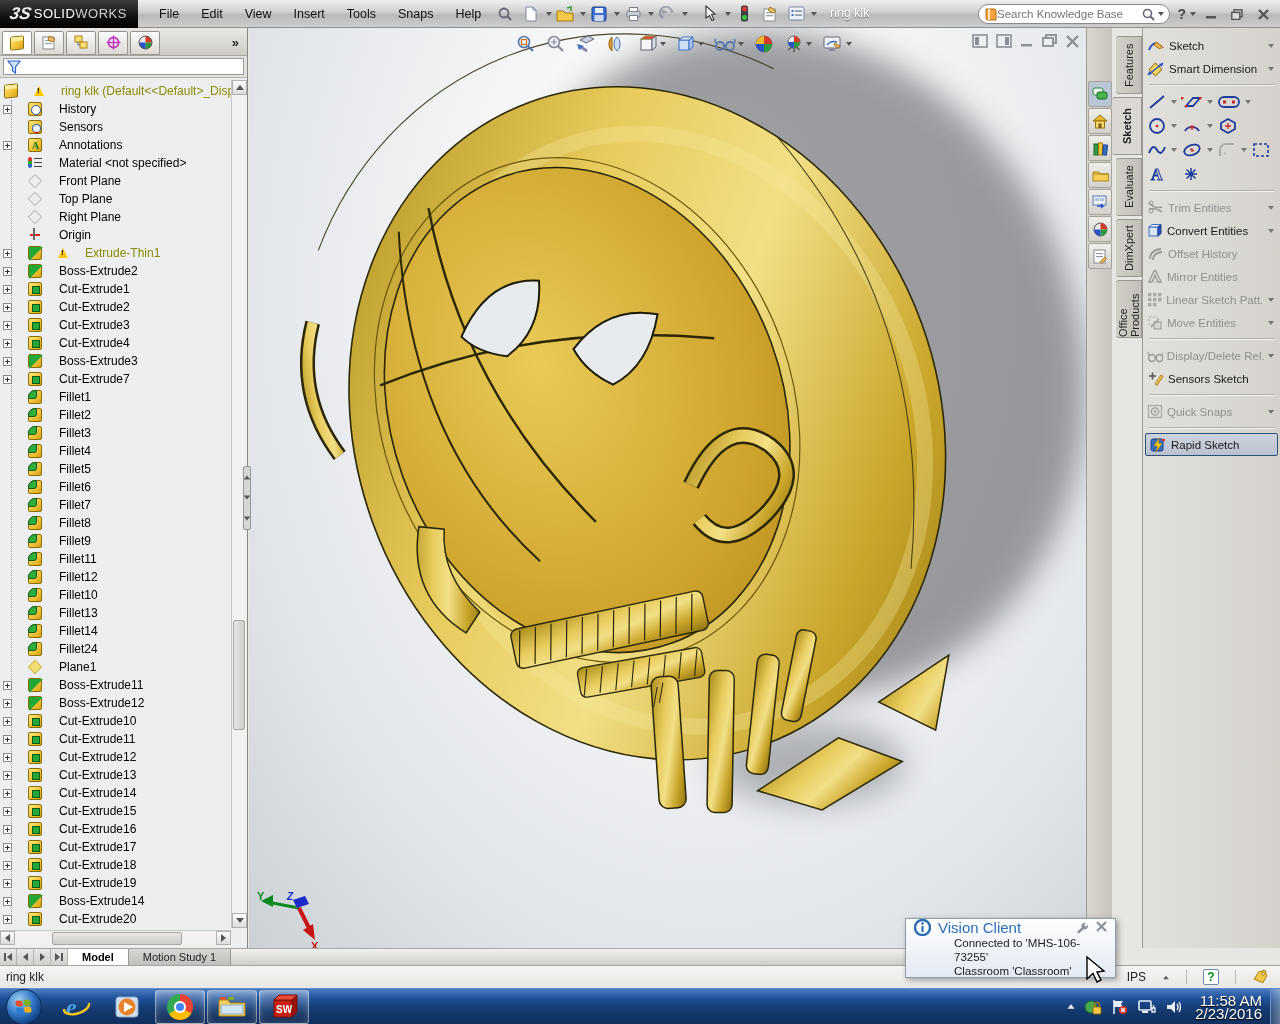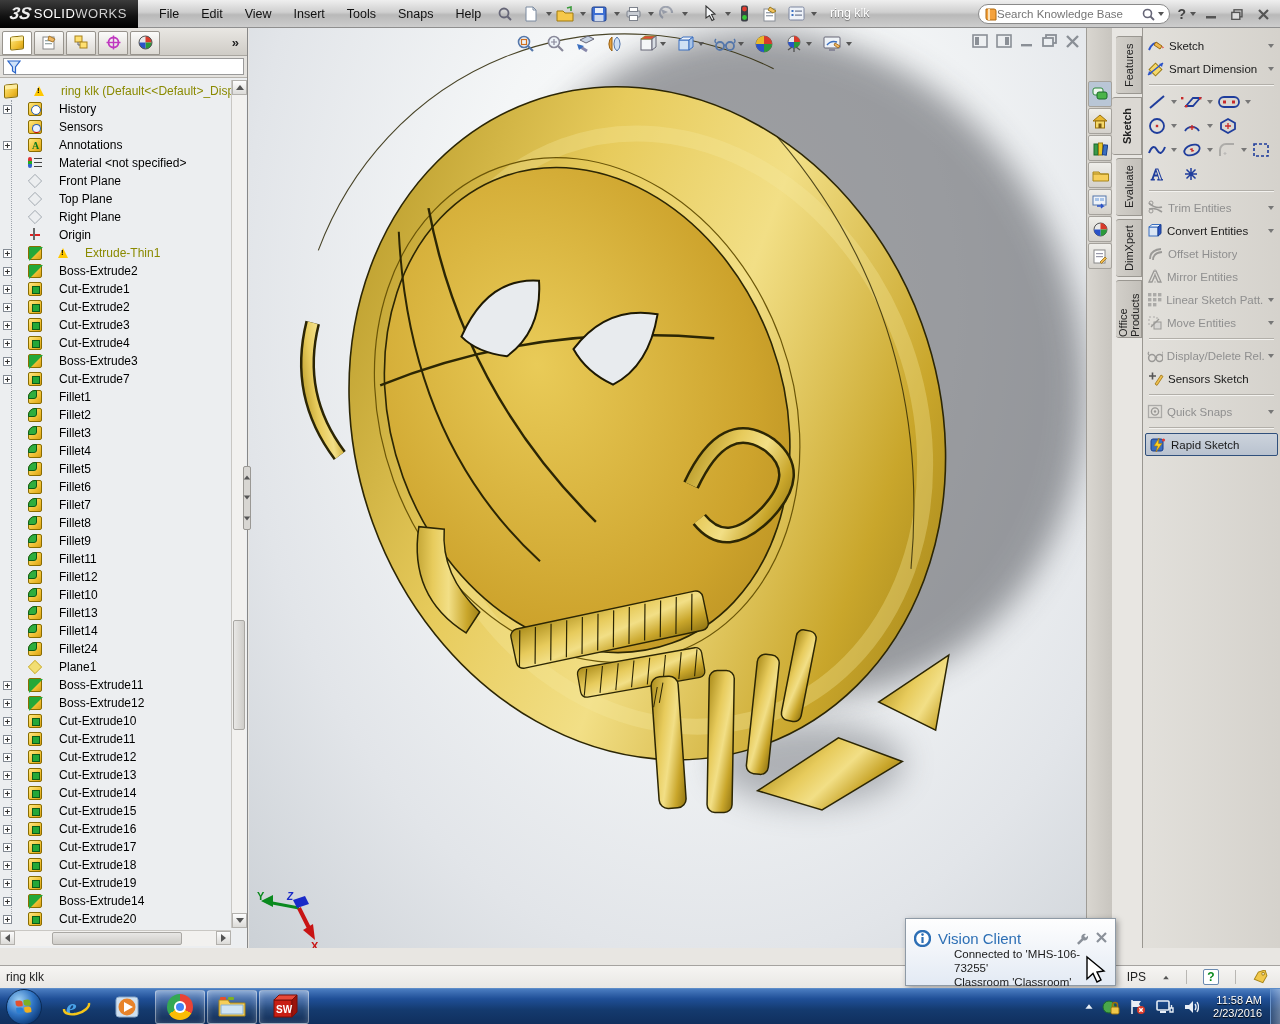--- a/index.html
+++ b/index.html
@@ -114,39 +114,39 @@
   .mtab.active{background:#fff;font-weight:bold}
   .mtab.gray{background:linear-gradient(#d8d6d2,#c2c0bc);color:#222}
 
   
   #statusbar{position:absolute;left:0;top:965px;width:1280px;height:23px;background:linear-gradient(#f6f5f3,#e9e7e4);border-top:1px solid #a5a3a0;display:flex;align-items:center;font-size:12px;color:#222;z-index:20}
   #statusbar .docname{padding-left:6px}
   #statusbar .right{margin-left:auto;display:flex;align-items:center;gap:16px;padding-right:10px}
   .qmark{width:16px;height:16px;border:1px solid #6a8ab0;background:#fff;color:#0a8a1e;font:bold 12px/14px "Liberation Sans",sans-serif;text-align:center;border-radius:2px}
 
   
-  #vision{position:absolute;left:905px;top:918px;width:211px;height:68px;background:linear-gradient(#fefefe,#e3eaf4);border:1px solid #8e9aa6;box-shadow:2px 2px 6px rgba(0,0,0,.35);z-index:40;padding:11px 8px}
+  #vision{position:absolute;left:905px;top:918px;width:211px;height:60px;background:linear-gradient(#fefefe,#e3eaf4);border:1px solid #8e9aa6;box-shadow:2px 2px 6px rgba(0,0,0,.35);z-index:40;padding:0 8px}
   #vision .vtitle{display:flex;align-items:center;gap:7px}
   #vision .vtitle .t{font-size:15px;color:#2d6fb5}
   #vision .vtools{margin-left:auto;display:flex;gap:8px;color:#888}
   #vision .vline{font-size:11.5px;color:#1a1a1a;margin-left:40px;line-height:14px}
 
   
   #taskbar{position:absolute;left:0;top:988px;width:1280px;height:36px;
     background:linear-gradient(#4a7cc0,#1f4f97 28%,#143а6e 60%,#102f5e);background:linear-gradient(#4a7cc0,#1f4f97 28%,#143a6e 60%,#102f5e);
     border-top:1px solid #5d8cc8;display:flex;align-items:center;z-index:50}
   .tbbtn{width:50px;height:34px;display:flex;align-items:center;justify-content:center;margin:0 1px;border-radius:3px}
   .tbbtn.active{background:linear-gradient(rgba(255,255,255,.32),rgba(255,255,255,.1) 50%,rgba(0,0,0,.12));border:1px solid rgba(255,255,255,.45);box-shadow:inset 0 0 6px rgba(255,255,255,.25)}
   #startorb{width:36px;height:36px;border-radius:50%;margin:0 8px 0 6px;
     background:radial-gradient(circle at 35% 30%,#9fd1f5,#2f74c4 45%,#0d3a78 80%,#071f45);
     border:1px solid #0a2a55;display:flex;align-items:center;justify-content:center}
   .flag{width:16px;height:14px;display:grid;grid-template-columns:7px 7px;grid-template-rows:6px 6px;gap:1px;transform:rotate(-6deg)}
   .flag i{border-radius:1px 3px 1px 3px}
   .tray{margin-left:auto;display:flex;align-items:center;gap:9px;padding-right:6px;color:#fff}
-  #clock{text-align:right;font-size:11px;line-height:13px;color:#fff;padding:0 8px;text-shadow:0 1px 1px #000}
+  #clock{text-align:right;font-size:15px;line-height:13px;color:#fff;padding:0 8px;text-shadow:0 1px 1px #000}
   #showdesk{width:10px;height:36px;background:linear-gradient(90deg,rgba(255,255,255,.15),rgba(255,255,255,.35));border-left:1px solid #6a93c8}
 
   #cursor{position:absolute;left:1083px;top:955px;z-index:99}
 </style>
 </head>
 <body>
 <div id="app">
 
   <div id="titlebar">
     <div id="logo">
@@ -1076,20 +1076,38 @@
       <div class="crow active">
         <svg width="17" height="16">
             <rect x="1" y="2" width="12" height="12" rx="2" fill="#3a6fc0" stroke="#1a3f8a"></rect>
             <polygon points="9,1 4,9 7.5,9 6,15 12,6.5 8.5,6.5" fill="#ffd21e" stroke="#a8781a" stroke-width=".7"></polygon>
             <circle cx="13.5" cy="3" r="1.6" fill="#e23b2e"></circle>
           </svg>
         <span class="clabel">Rapid Sketch</span>
       </div>
     </div>
 
+    <div id="bottomtabs">
+      <span class="navbtn">
+          <span style="width:2px;height:8px;background:#555"></span>
+          <span class="tri-l"></span>
+        </span>
+      <span class="navbtn">
+          <span class="tri-l"></span>
+        </span>
+      <span class="navbtn">
+          <span class="tri-r"></span>
+        </span>
+      <span class="navbtn">
+          <span class="tri-r"></span>
+          <span style="width:2px;height:8px;background:#555"></span>
+        </span>
+      <span class="mtab active">Model</span>
+      <span class="mtab gray">Motion Study 1</span>
+    </div>
   </div>
 
   <div id="vision">
     <div class="vtitle">
       <svg width="17" height="17">
           <circle cx="8.5" cy="8.5" r="7.5" fill="#fff" stroke="#2d6fb5" stroke-width="2.4"></circle>
           <rect x="7.4" y="7" width="2.2" height="6" fill="#2d6fb5"></rect>
           <circle cx="8.5" cy="4.6" r="1.3" fill="#2d6fb5"></circle>
         </svg>
       <span class="t">Vision Client</span>

